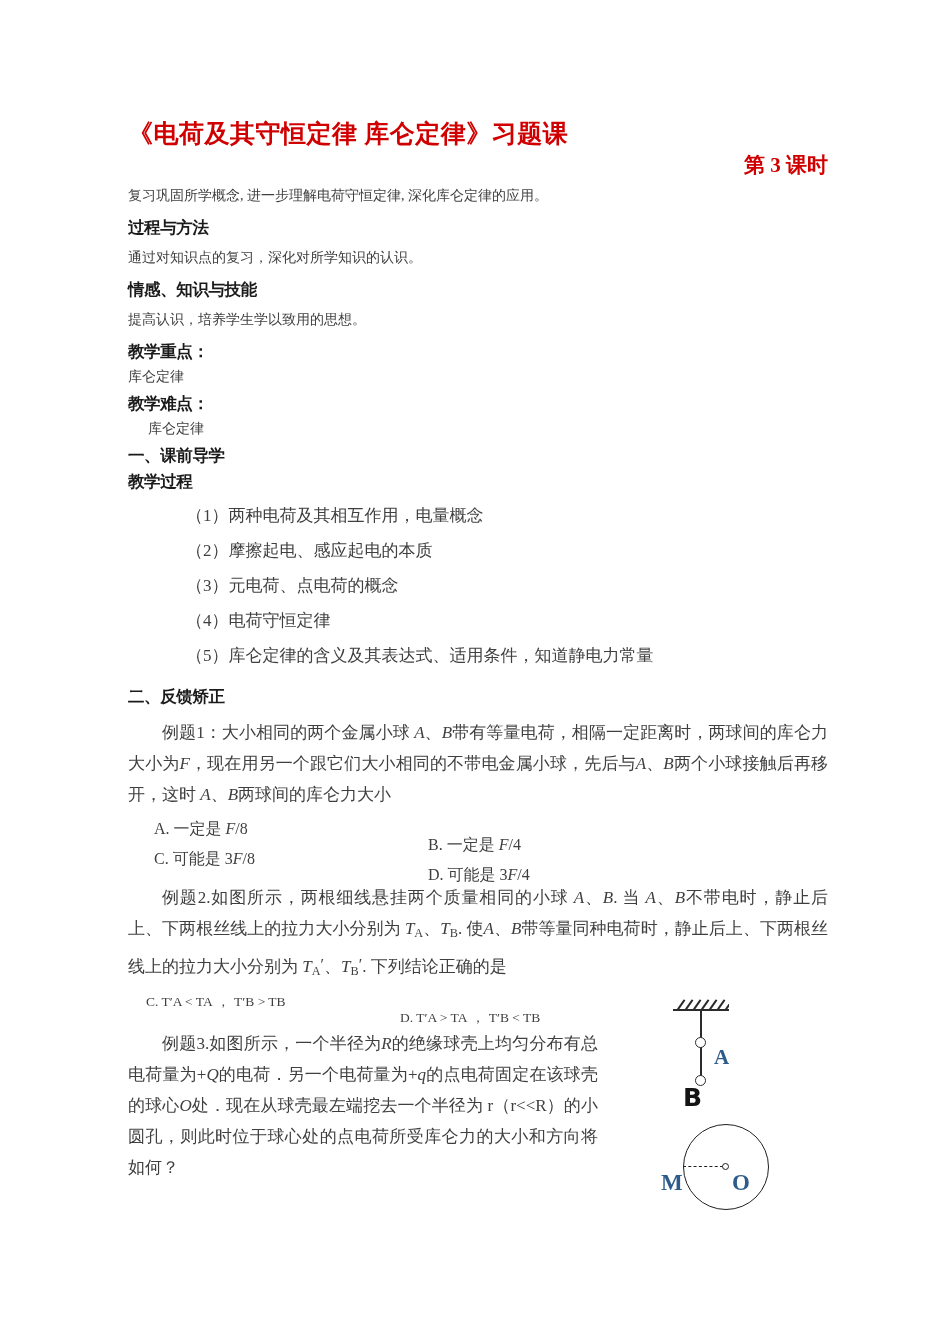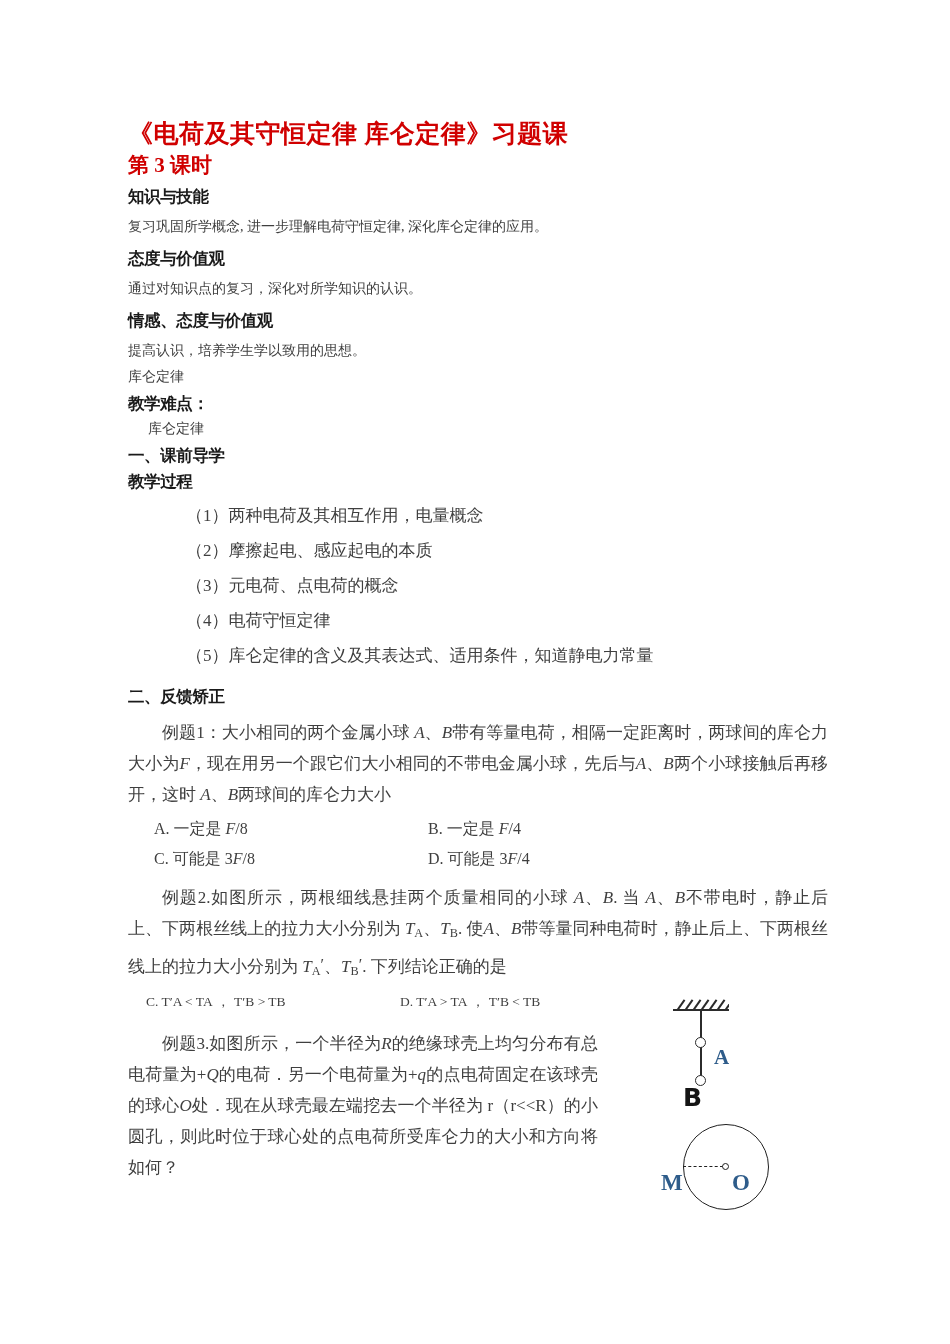--- a/index.html
+++ b/index.html
@@ -34,21 +34,21 @@
     text-align: left;
     color: #d00000;
     font-weight: bold;
     font-size: 25px;
     line-height: 32px;
     margin-top: 118px;
     font-family: "Liberation Serif", "DejaVu Serif", serif;
     letter-spacing: 0.5px;
   }
   .doc-subtitle {
-    text-align: left;
+    text-align: right;
     color: #d00000;
     font-weight: bold;
     font-size: 21px;
     line-height: 26px;
     margin-top: 2px;
   }
 
   
   .h-main {
     font-family: "DejaVu Sans", "Liberation Sans", sans-serif;
@@ -112,21 +112,21 @@
     line-height: 30px;
     color: #3f3f3f;
     margin-left: 26px;
     margin-top: 4px;
   }
   .opt-row {
     position: relative;
     height: 30px;
   }
   .opt-a { position: absolute; left: 0px; top: 0; }
-  .opt-b { position: absolute; left: 274px; top: 0; }
+  .opt-b { position: absolute; left: 274px; top: 16px; }
 
   .opts-small {
     font-size: 13.5px;
     line-height: 27px;
     margin-left: 22px;
     margin-top: 2px;
   }
   .opts-small .opt-b { left: 268px; }
   .opts-small .opt-row.second .opt-a { left: -4px; }
   .opts-small .opt-row.second .opt-b { left: 250px; }
@@ -274,29 +274,29 @@
 <body>
 
 <div class="page">
 
   <div class="content">
 
     <div class="doc-title">《电荷及其守恒定律 库仑定律》习题课</div>
     <div class="doc-subtitle">第 3 课时</div>
 
 
-    <div class="h-sub">知识与技能</div>
     <div class="para">复习巩固所学概念, 进一步理解电荷守恒定律, 深化库仑定律的应用。</div>
 
-    <div class="h-sub">态度与价值观</div>
+    <div class="h-sub">过程与方法</div>
     <div class="para">通过对知识点的复习，深化对所学知识的认识。</div>
 
-    <div class="h-sub">情感、态度与价值观</div>
+    <div class="h-sub">情感、知识与技能</div>
     <div class="para">提高认识，培养学生学以致用的思想。</div>
 
+    <div class="h-sub">教学重点：</div>
     <div class="para para-tight">库仑定律</div>
 
     <div class="h-sub h-tight">教学难点：</div>
     <div class="para para-tight indent-1">库仑定律</div>
 
     <div class="h-sub h-tight">一、课前导学</div>
     <div class="h-sub h-tight">教学过程</div>
 
     <div class="list-item">（1）两种电荷及其相互作用，电量概念</div>
     <div class="list-item">（2）摩擦起电、感应起电的本质</div>

